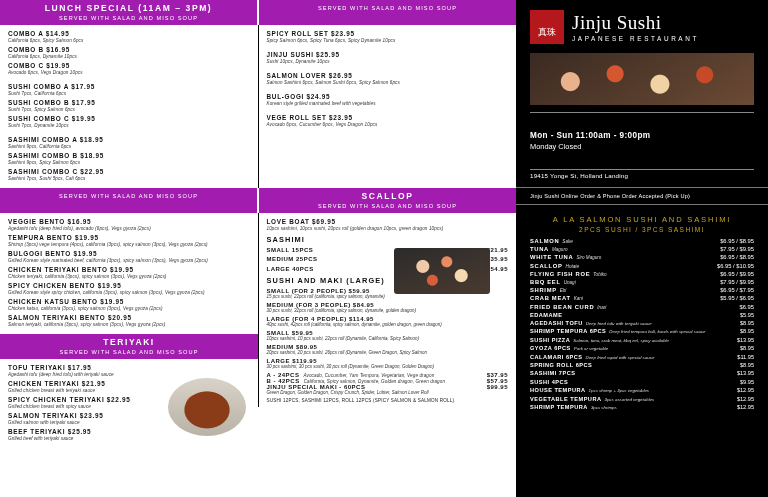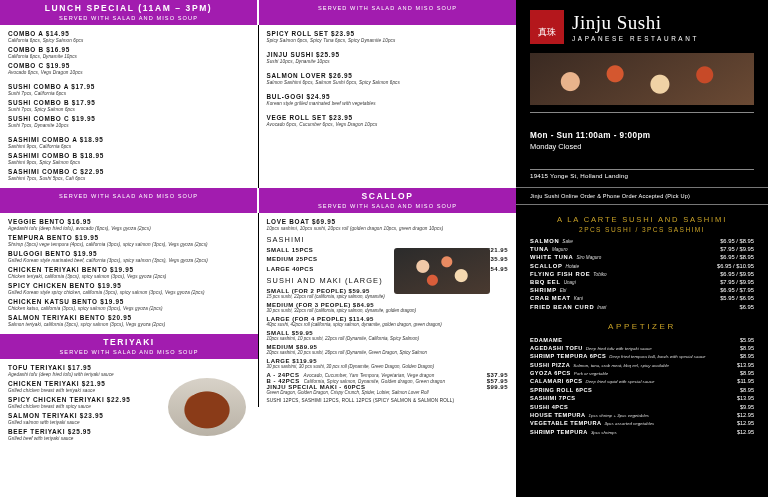--- a/index.html
+++ b/index.html
@@ -51,21 +51,21 @@
     font-style: italic;
     color: #333;
     letter-spacing: 0.1px;
     margin-top: 0.5px;
   }
   .gap { height: 5px; }
 
   .secthead {
     font-size: 7.4px;
     letter-spacing: 1.1px;
-    font-weight: normal;
+    font-weight: bold;
     margin: 4px 0 3px;
     color: #111;
   }
   .subline { font-size: 6px; letter-spacing: .5px; font-weight: bold; color:#111;}
   .subdesc { font-size: 4.5px; font-style: italic; color: #333; margin-bottom: 3px;}
 
   .combo-red {
     color: #c0400d;
     font-size: 8.4px;
     font-weight: bold;
@@ -398,21 +398,21 @@
     <div class="hero"></div>
 
     <div class="hours">
       <div class="l1">Mon - Sun   11:00am - 9:00pm</div>
       <div class="l2">Monday Closed</div>
     </div>
 
     <div class="addr">19415 Yonge St, Holland Landing</div>
     <div class="onlinebar">Jinju Sushi Online Order &amp; Phone Order Accepted (Pick Up)</div>
 
-    <div class="rsect">A LA CARTE SUSHI AND SASHIMI</div>
+    <div class="rsect">A LA SALMON SUSHI AND SASHIMI</div>
     <div class="rsect2">2PCS SUSHI / 3PCS SASHIMI</div>
 
     <div class="rlist">
       <div class="rrow">
         <span class="nm">SALMON</span>
         <span class="jp">Sake</span>
         <span class="pr">$6.95 / $8.95</span>
       </div>
       <div class="rrow">
         <span class="nm">TUNA</span>
@@ -449,21 +449,20 @@
         <span class="jp">Kani</span>
         <span class="pr">$5.95 / $6.95</span>
       </div>
       <div class="rrow">
         <span class="nm">FRIED BEAN CURD</span>
         <span class="jp">Inari</span>
         <span class="pr">$6.95</span>
       </div>
     </div>
 
-    <div class="appetizer-head">APPETIZER</div>
     <div class="rlist">
       <div class="arow">
         <span class="nm">EDAMAME</span>
         <span class="ds"></span>
         <span class="pr">$5.95</span>
       </div>
       <div class="arow">
         <span class="nm">AGEDASHI TOFU</span>
         <span class="ds">Deep fried tofu with teriyaki sauce</span>
         <span class="pr">$8.95</span>

